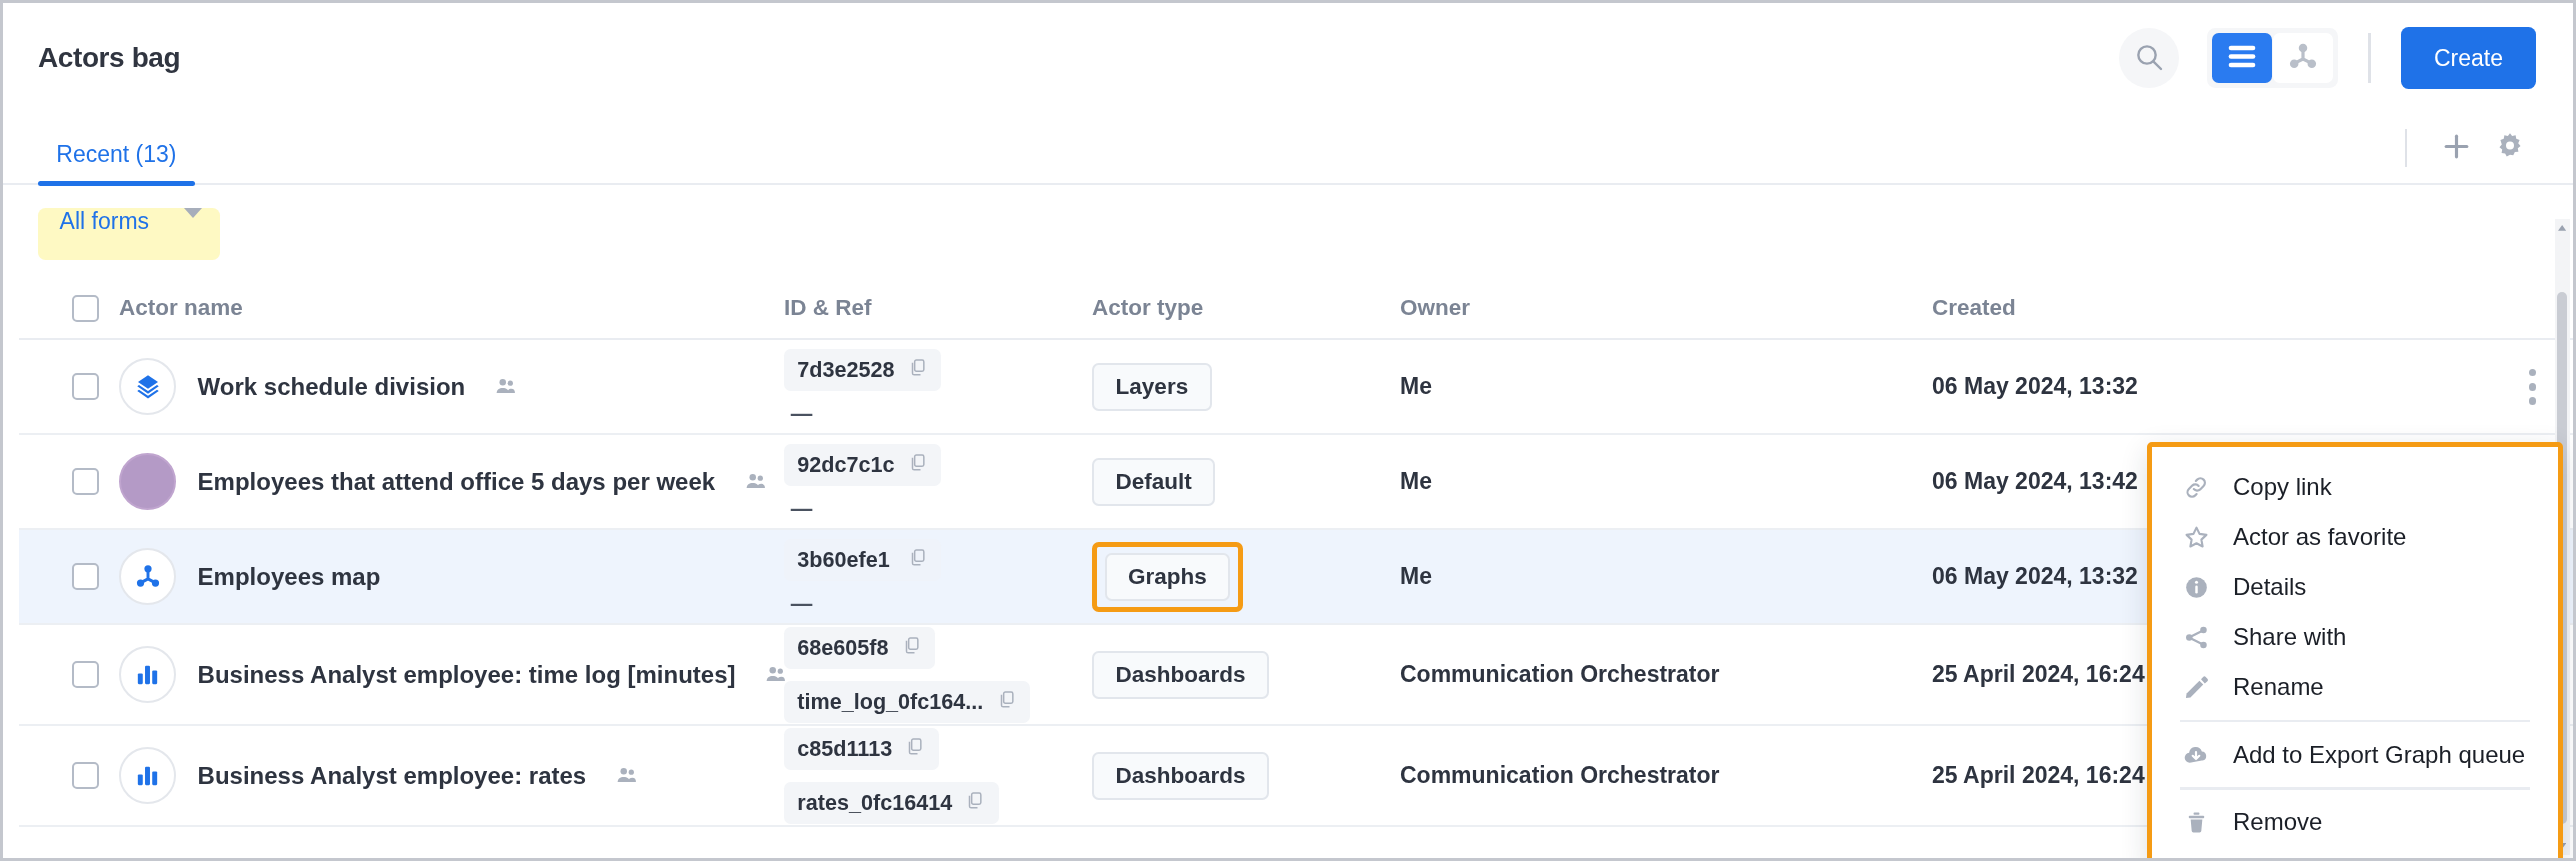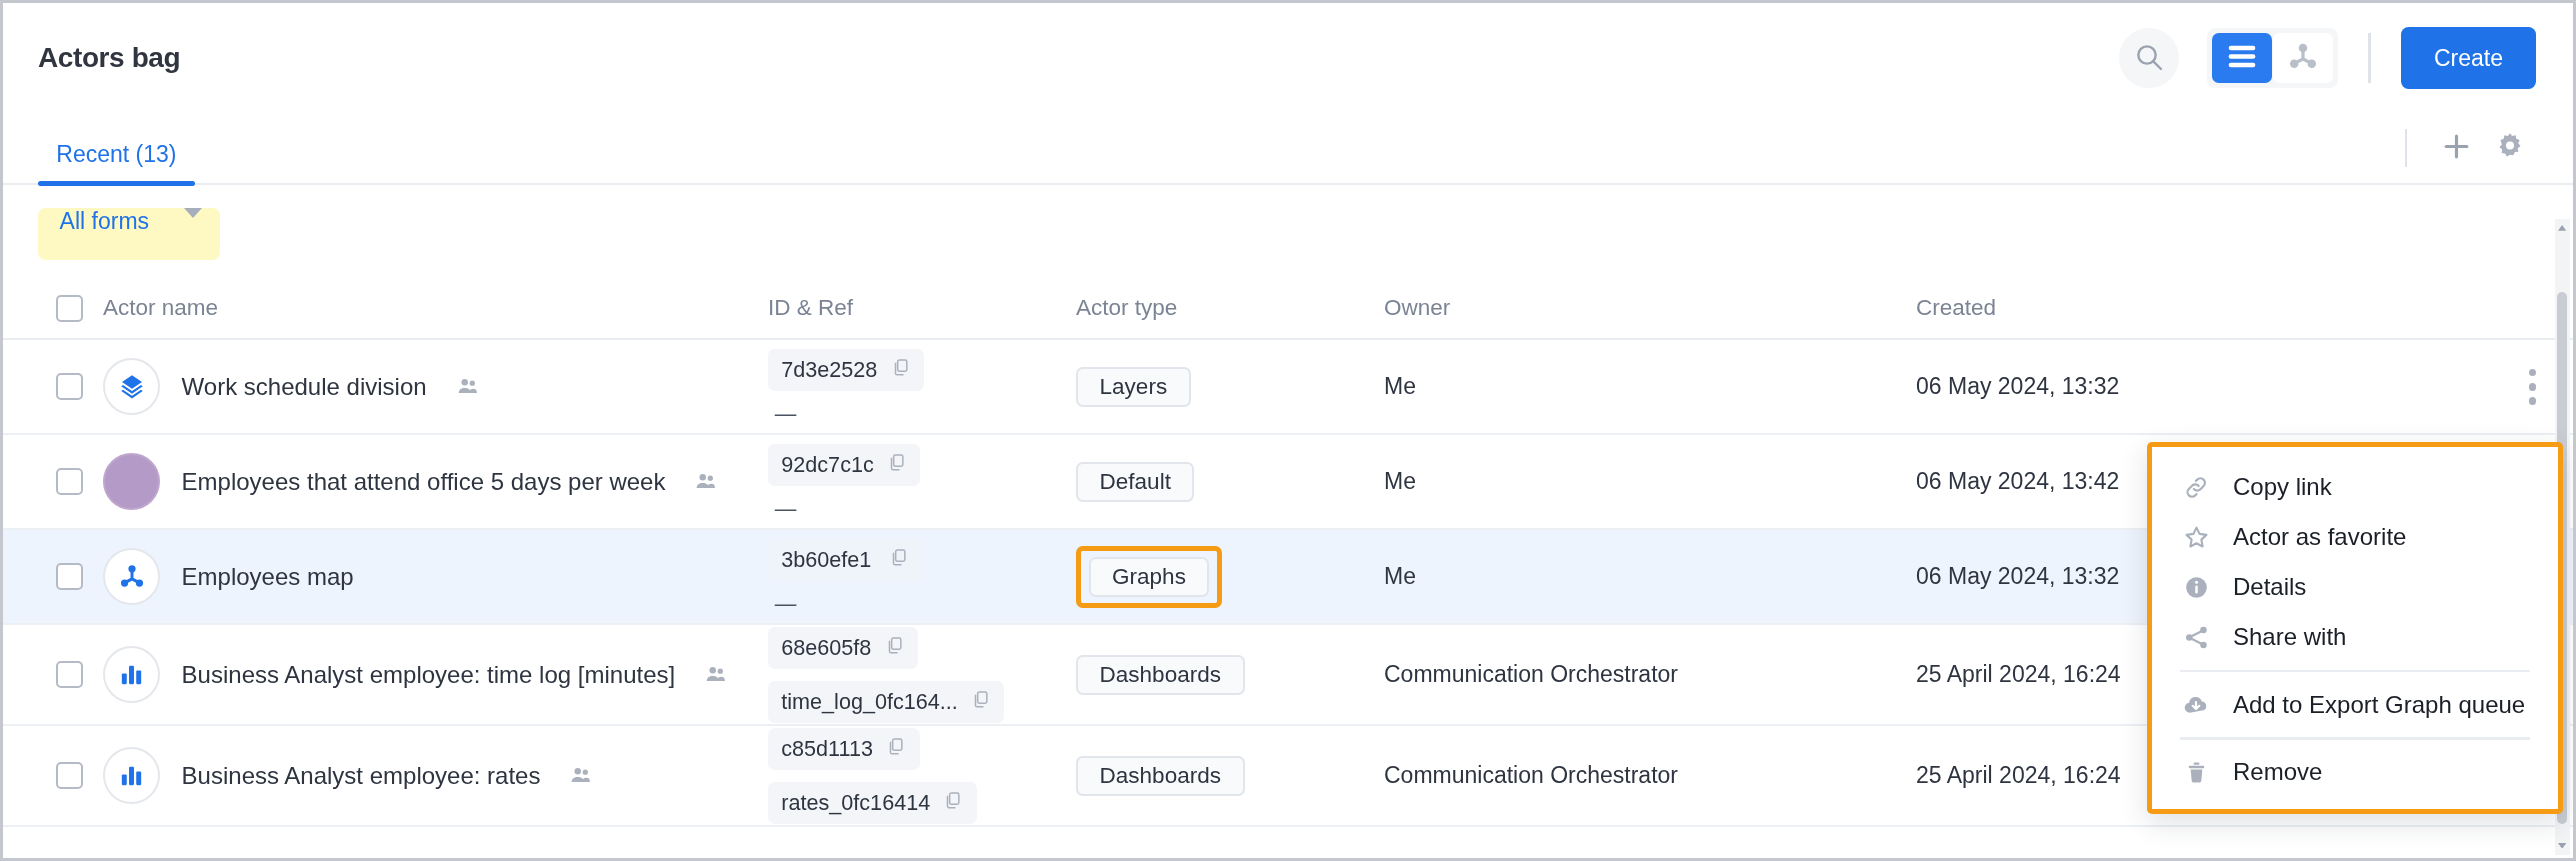--- a/index.html
+++ b/index.html
@@ -98,21 +98,21 @@
   .filter-chip {
     display: inline-flex; align-items: flex-start; gap: 35px;
     background: #fef9c3; border-radius: 7.5px;
     height: 52px; padding: 0 18.3px 0 21.6px;
     cursor: pointer;
   }
   .filter-chip .label { font-size: 23px; color: #1f72e8; white-space: nowrap; }
   .caret { width: 0; height: 0; border-left: 9.1px solid transparent; border-right: 9.1px solid transparent; border-top: 10.8px solid #a7aebb; }
 
   
-  .table { padding: 0 0 0 0; }
+  .table { padding: 0 0 0 16px; font-weight: bold; }
   .thead {
     display: flex; align-items: center;
     height: 62px;
     padding: 0 37px 0 53px;
     border-bottom: 2.5px solid #e9ecf1;
   }
   .trow {
     display: flex; align-items: center;
     height: 95px;
     padding: 0 37px 0 53px;
@@ -154,21 +154,21 @@
     height: 42px; padding: 0 13.3px;
     font-size: 21.6px; color: #2e3440;
     white-space: nowrap;
   }
   .id-stack { display: flex; flex-direction: column; gap: 11.6px; align-items: flex-start; }
   .dash { font-size: 21.6px; color: #4a5260; padding-left: 6.7px; line-height: 1; }
 
   .typechip {
     display: inline-flex; align-items: center; justify-content: center;
     background: #f8fafc; border: 2.5px solid #e2e6ec; border-radius: 6.7px;
-    height: 40px; padding: 0 21.6px;
+    height: 48px; padding: 0 21.6px;
     font-size: 22.5px; color: #2e3440; white-space: nowrap;
   }
   .typechip-wrap.highlight {
     display: inline-block;
     border: 5px solid #f59b14; border-radius: 6.7px;
     padding: 5.8px 7.5px;
   }
 
   .cell-text { font-size: 23px; color: #2e3440; white-space: nowrap; }
 
@@ -619,20 +619,29 @@
         <svg width="27" height="27" viewBox="0 0 24 24" fill="#aab1bd">
           <circle cx="18.2" cy="5.4" r="2.9"></circle>
             <circle cx="5.6" cy="12" r="2.9"></circle>
             <circle cx="18.2" cy="18.6" r="2.9"></circle>
           <path d="M8 10.6 L16 6.6 M8 13.4 L16 17.4" stroke="#aab1bd" stroke-width="2" fill="none" stroke-linecap="round"></path>
         </svg>
       </span>
       <span>Share with</span>
     </div>
 
+    <div class="ctx-item">
+      <span class="ctx-ico">
+        <svg width="27" height="27" viewBox="0 0 24 24" fill="#aab1bd">
+          <path d="M3.2 17.4 L14.6 6 L18 9.4 L6.6 20.8 L2.6 21.4 Z"></path>
+          <path d="M16 4.6 L17.9 2.7a1.6 1.6 0 012.3 0l1.5 1.5a1.6 1.6 0 010 2.3L19.4 8.4 Z"></path>
+        </svg>
+      </span>
+      <span>Rename</span>
+    </div>
     <div class="ctx-sep"></div>
 
     <div class="ctx-item">
       <span class="ctx-ico">
         <svg width="28" height="28" viewBox="0 0 24 24" fill="#aab1bd">
           <path d="M6.6 18.6a4.3 4.3 0 01-.5-8.57 5.6 5.6 0 0110.9-1.05 3.9 3.9 0 01.6 7.72 4.3 4.3 0 01-.6.05z"></path>
           <path d="M12 9.6 L12 15.4 M12 15.4 L9.2 12.7 M12 15.4 L14.8 12.7" stroke="#ffffff" stroke-width="1.9" fill="none" stroke-linecap="round" stroke-linejoin="round"></path>
         </svg>
       </span>
       <span>Add to Export Graph queue</span>

